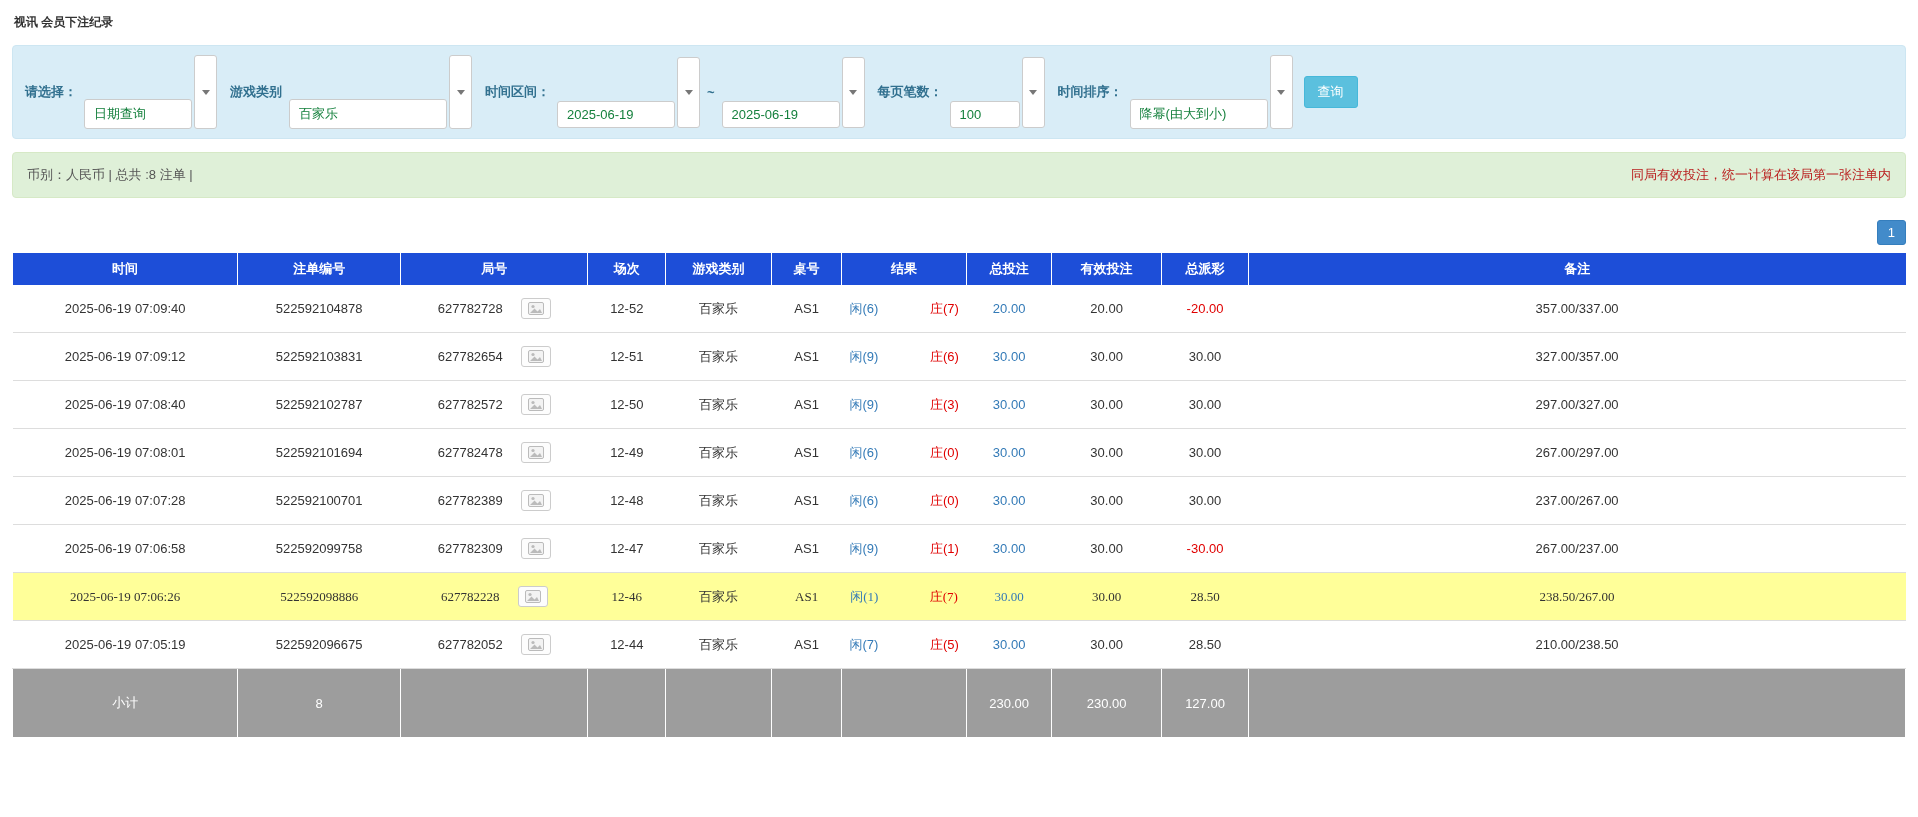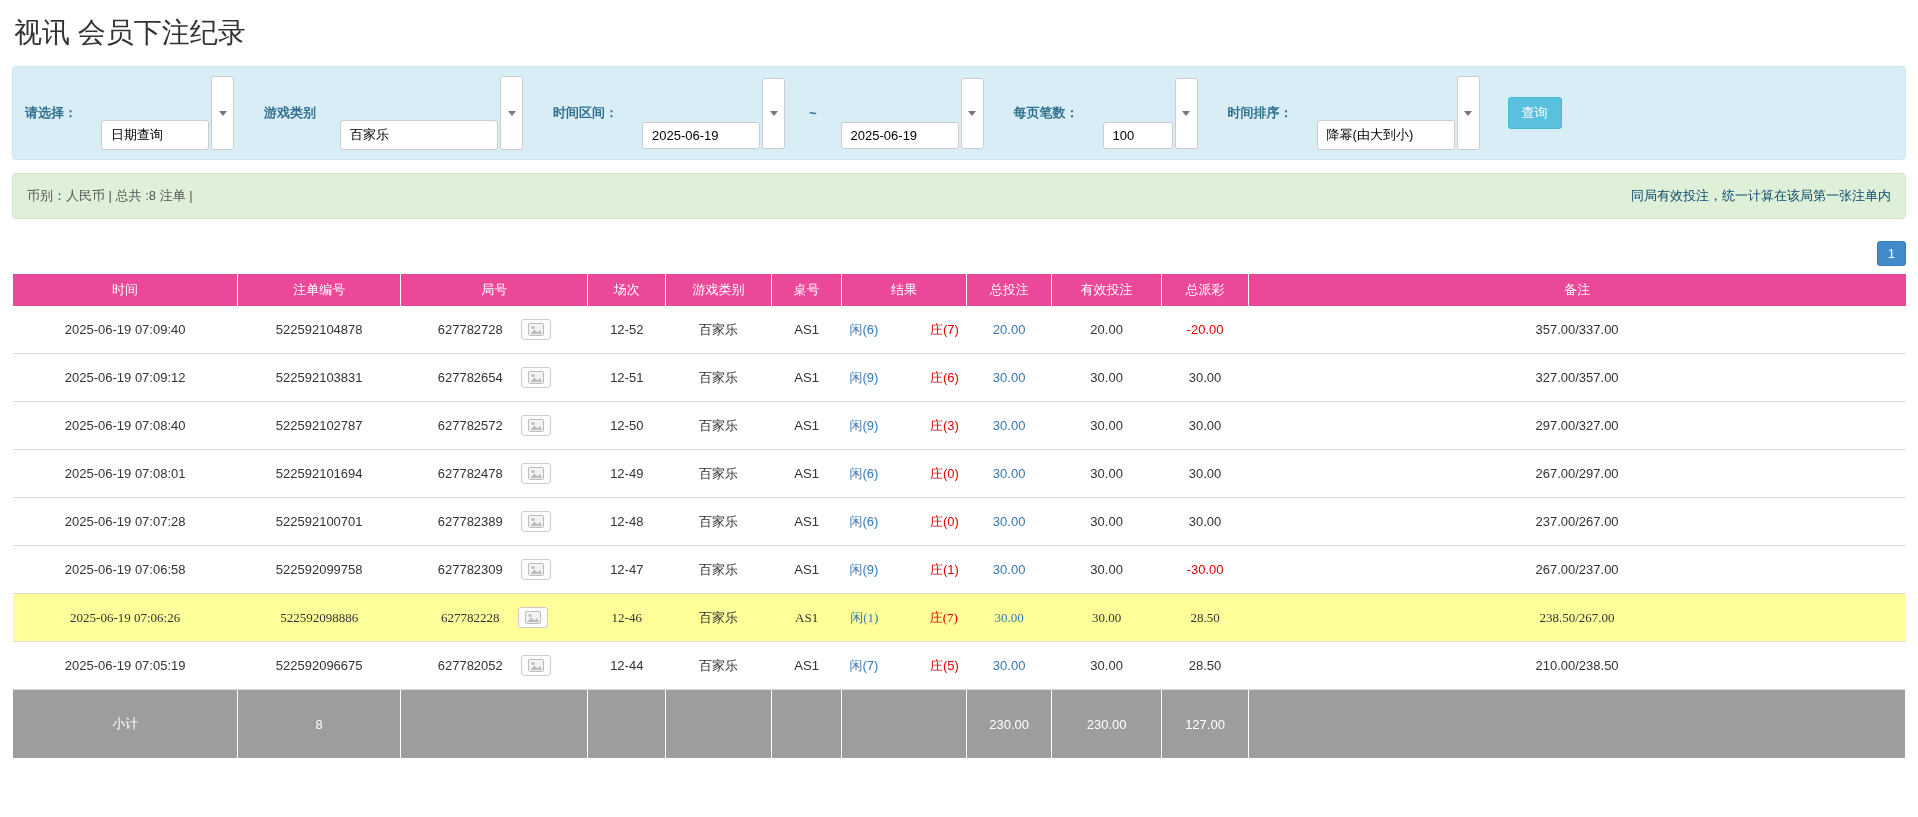--- a/index.html
+++ b/index.html
@@ -7,51 +7,51 @@
     font-family: "Liberation Sans", "DejaVu Sans", sans-serif;
     background: #ffffff;
     color: #333;
     width: 1918px;
     height: 817px;
     overflow: hidden;
   }
   .page { padding: 10px 12px; }
 
   .page-title {
-    font-size: 28px;
-    font-weight: normal;
+    font-size: 12px;
+    font-weight: bold;
     color: #333;
     margin: 4px 0 14px 2px;
   }
 
   
   .filter-bar {
     background: #d9edf7;
     border: 1px solid #cde6f2;
     border-radius: 4px;
     padding: 9px 12px;
     display: flex;
     align-items: center;
-    gap: 24px;
+    gap: 7px;
     font-size: 13px;
   }
   .filter-label {
     color: #31708f;
     font-weight: bold;
     white-space: nowrap;
     margin-left: 6px;
   }
   .filter-label:first-child { margin-left: 0; }
   .combo { display: inline-flex; align-items: stretch; }
   .combo-value {
     background: #fff;
     border: 1px solid #ccc;
     border-radius: 3px;
     padding: 5px 9px;
-    color: #000000;
+    color: #15803d;
     font-size: 13px;
     white-space: nowrap;
     display: flex;
     align-items: center;
     margin-top: 44px;
   }
   .combo-caret {
     width: 23px;
     margin-left: 2px;
     background: #fff;
@@ -86,21 +86,21 @@
     background: #dff0d8;
     border: 1px solid #d6e9c6;
     border-radius: 4px;
     margin-top: 13px;
     padding: 13px 14px;
     display: flex;
     justify-content: space-between;
     font-size: 13px;
   }
   .summary-left { color: #555; }
-  .summary-right { color: #0c4a6e; }
+  .summary-right { color: #b91c1c; }
 
   
   .pagination {
     display: flex;
     justify-content: flex-end;
     margin: 22px 0 8px 0;
   }
   .page-btn {
     background: #428bca;
     border: 1px solid #357ebd;
@@ -112,23 +112,23 @@
   }
 
   
   table {
     width: 100%;
     border-collapse: collapse;
     font-size: 13px;
     table-layout: fixed;
   }
   thead th {
-    background: #ec4899;
+    background: #1d4ed8;
     color: #fff;
-    font-weight: normal;
+    font-weight: bold;
     padding: 7px 4px;
     text-align: center;
     border-right: 1px solid #fff;
     font-size: 13px;
   }
   thead th:last-child { border-right: none; }
   th:nth-child(1){width:11.9%} th:nth-child(2){width:8.6%}
   th:nth-child(3){width:9.9%}  th:nth-child(4){width:4.1%}
   th:nth-child(5){width:5.6%}  th:nth-child(6){width:3.7%}
   th:nth-child(7){width:6.6%}  th:nth-child(8){width:4.5%}

